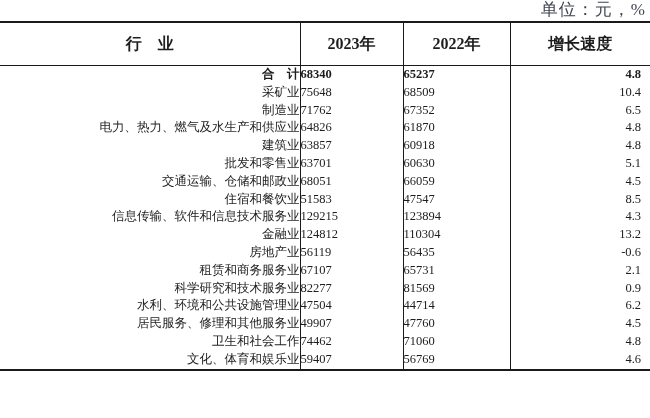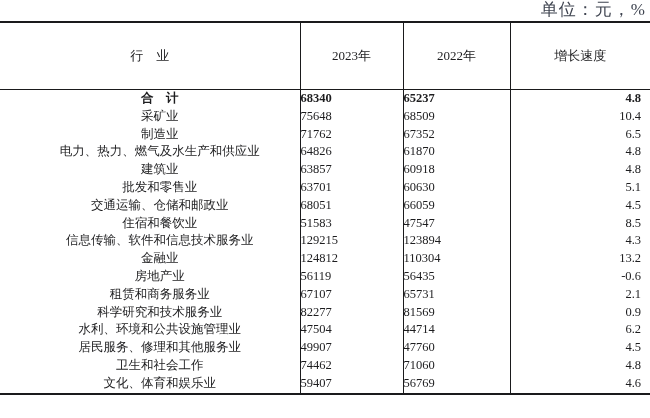--- a/index.html
+++ b/index.html
@@ -24,42 +24,42 @@
     position:absolute;
     top:21px;left:0;
     width:650px;
     border-collapse:collapse;
     table-layout:fixed;
     border-top:2px solid #1a1a1c;
     border-bottom:2px solid #1a1a1c;
   }
   table.stats th{
     height:34px;
-    font-size:13px;
-    font-weight:normal;
+    font-size:16px;
+    font-weight:bold;
     text-align:center;
     vertical-align:middle;
     border-bottom:1px solid #1a1a1c;
-    padding:16px;
+    padding:4px;
   }
   table.stats td{
     height:17.8px;
     font-size:12.5px;
     line-height:17.8px;
     padding:0;
     vertical-align:middle;
     white-space:nowrap;
     overflow:hidden;
   }
   table.stats th:nth-child(-n+3),
   table.stats td:nth-child(-n+3){
     border-right:1px solid #1a1a1c;
   }
   table.stats td:first-child{
-    text-align:center;
+    text-align:right;
     padding-left:20px;
     margin-top:28px;
   }
   table.stats td:nth-child(2){text-align:left;padding-right:13px;}
   table.stats td:nth-child(3){padding-right:13px;}
   table.stats td:nth-child(4){text-align:right;padding-right:9px;}
   tr.bold-row td{font-weight:bold;}
 </style>
 </head>
 <body>

